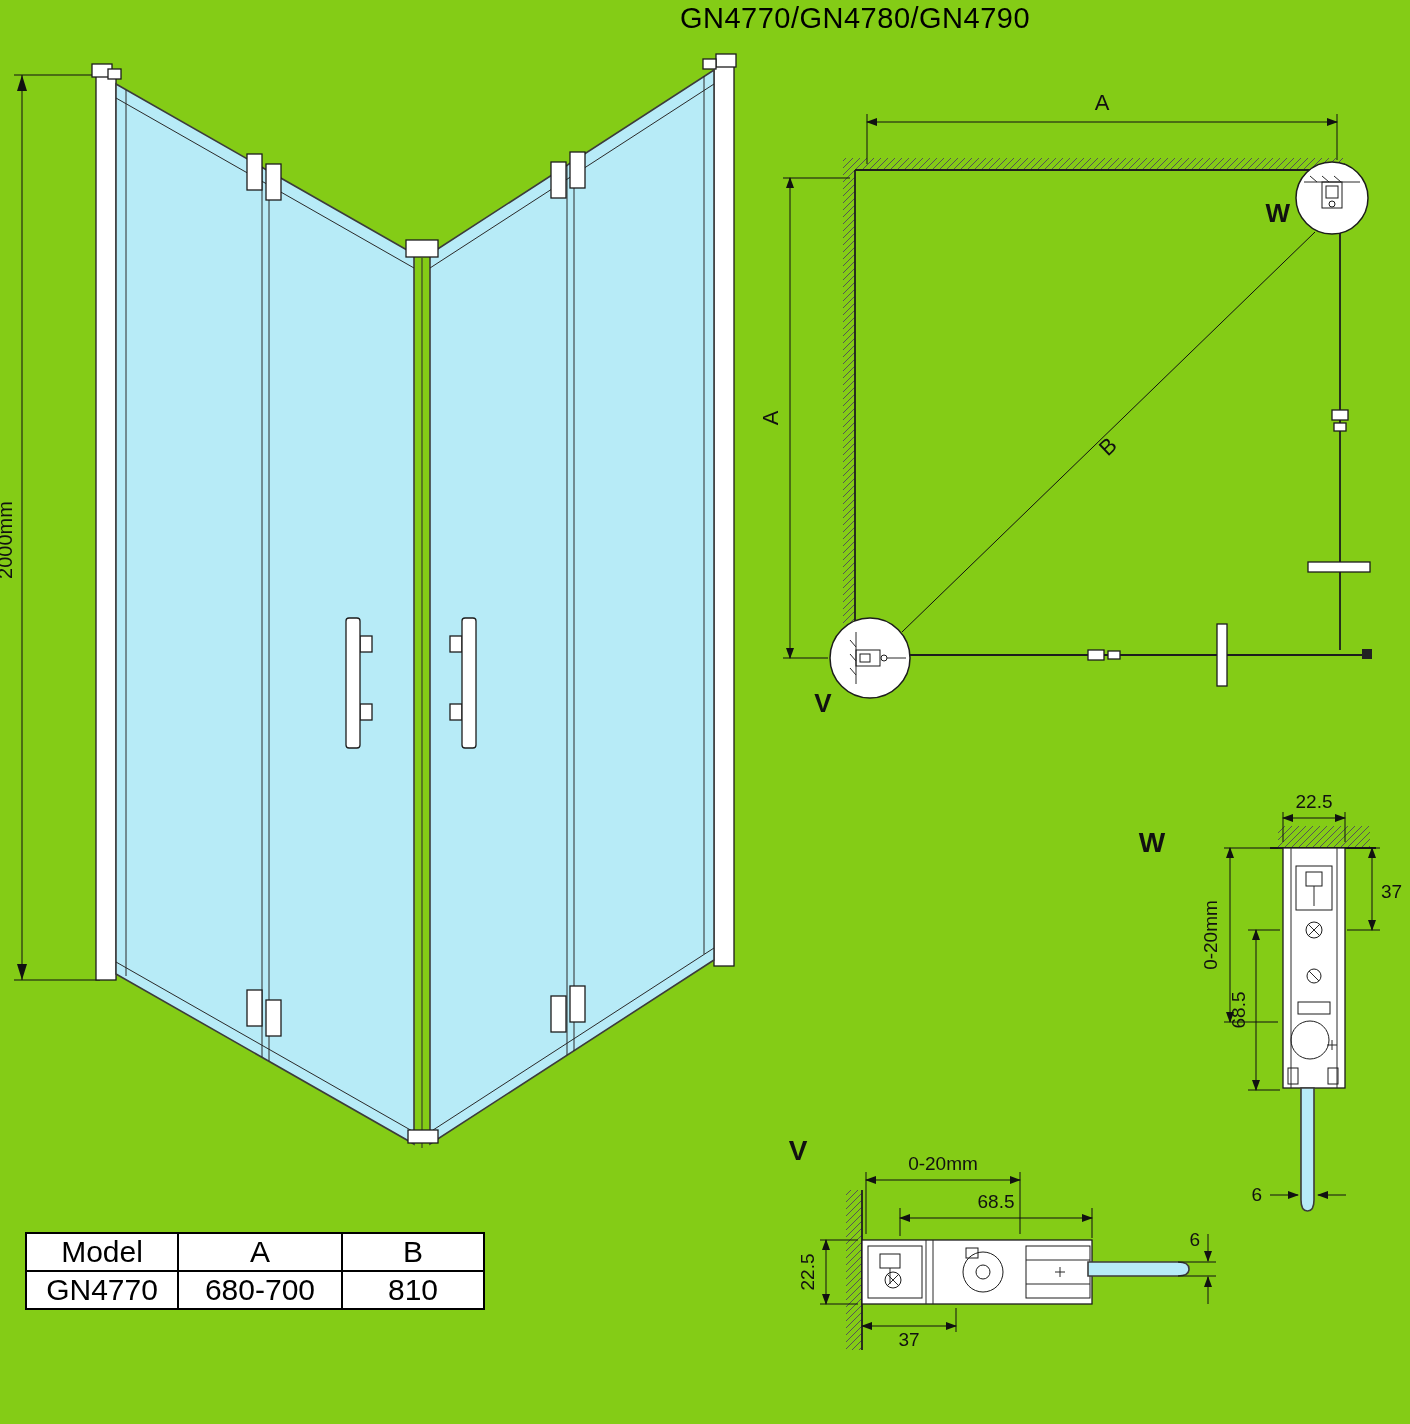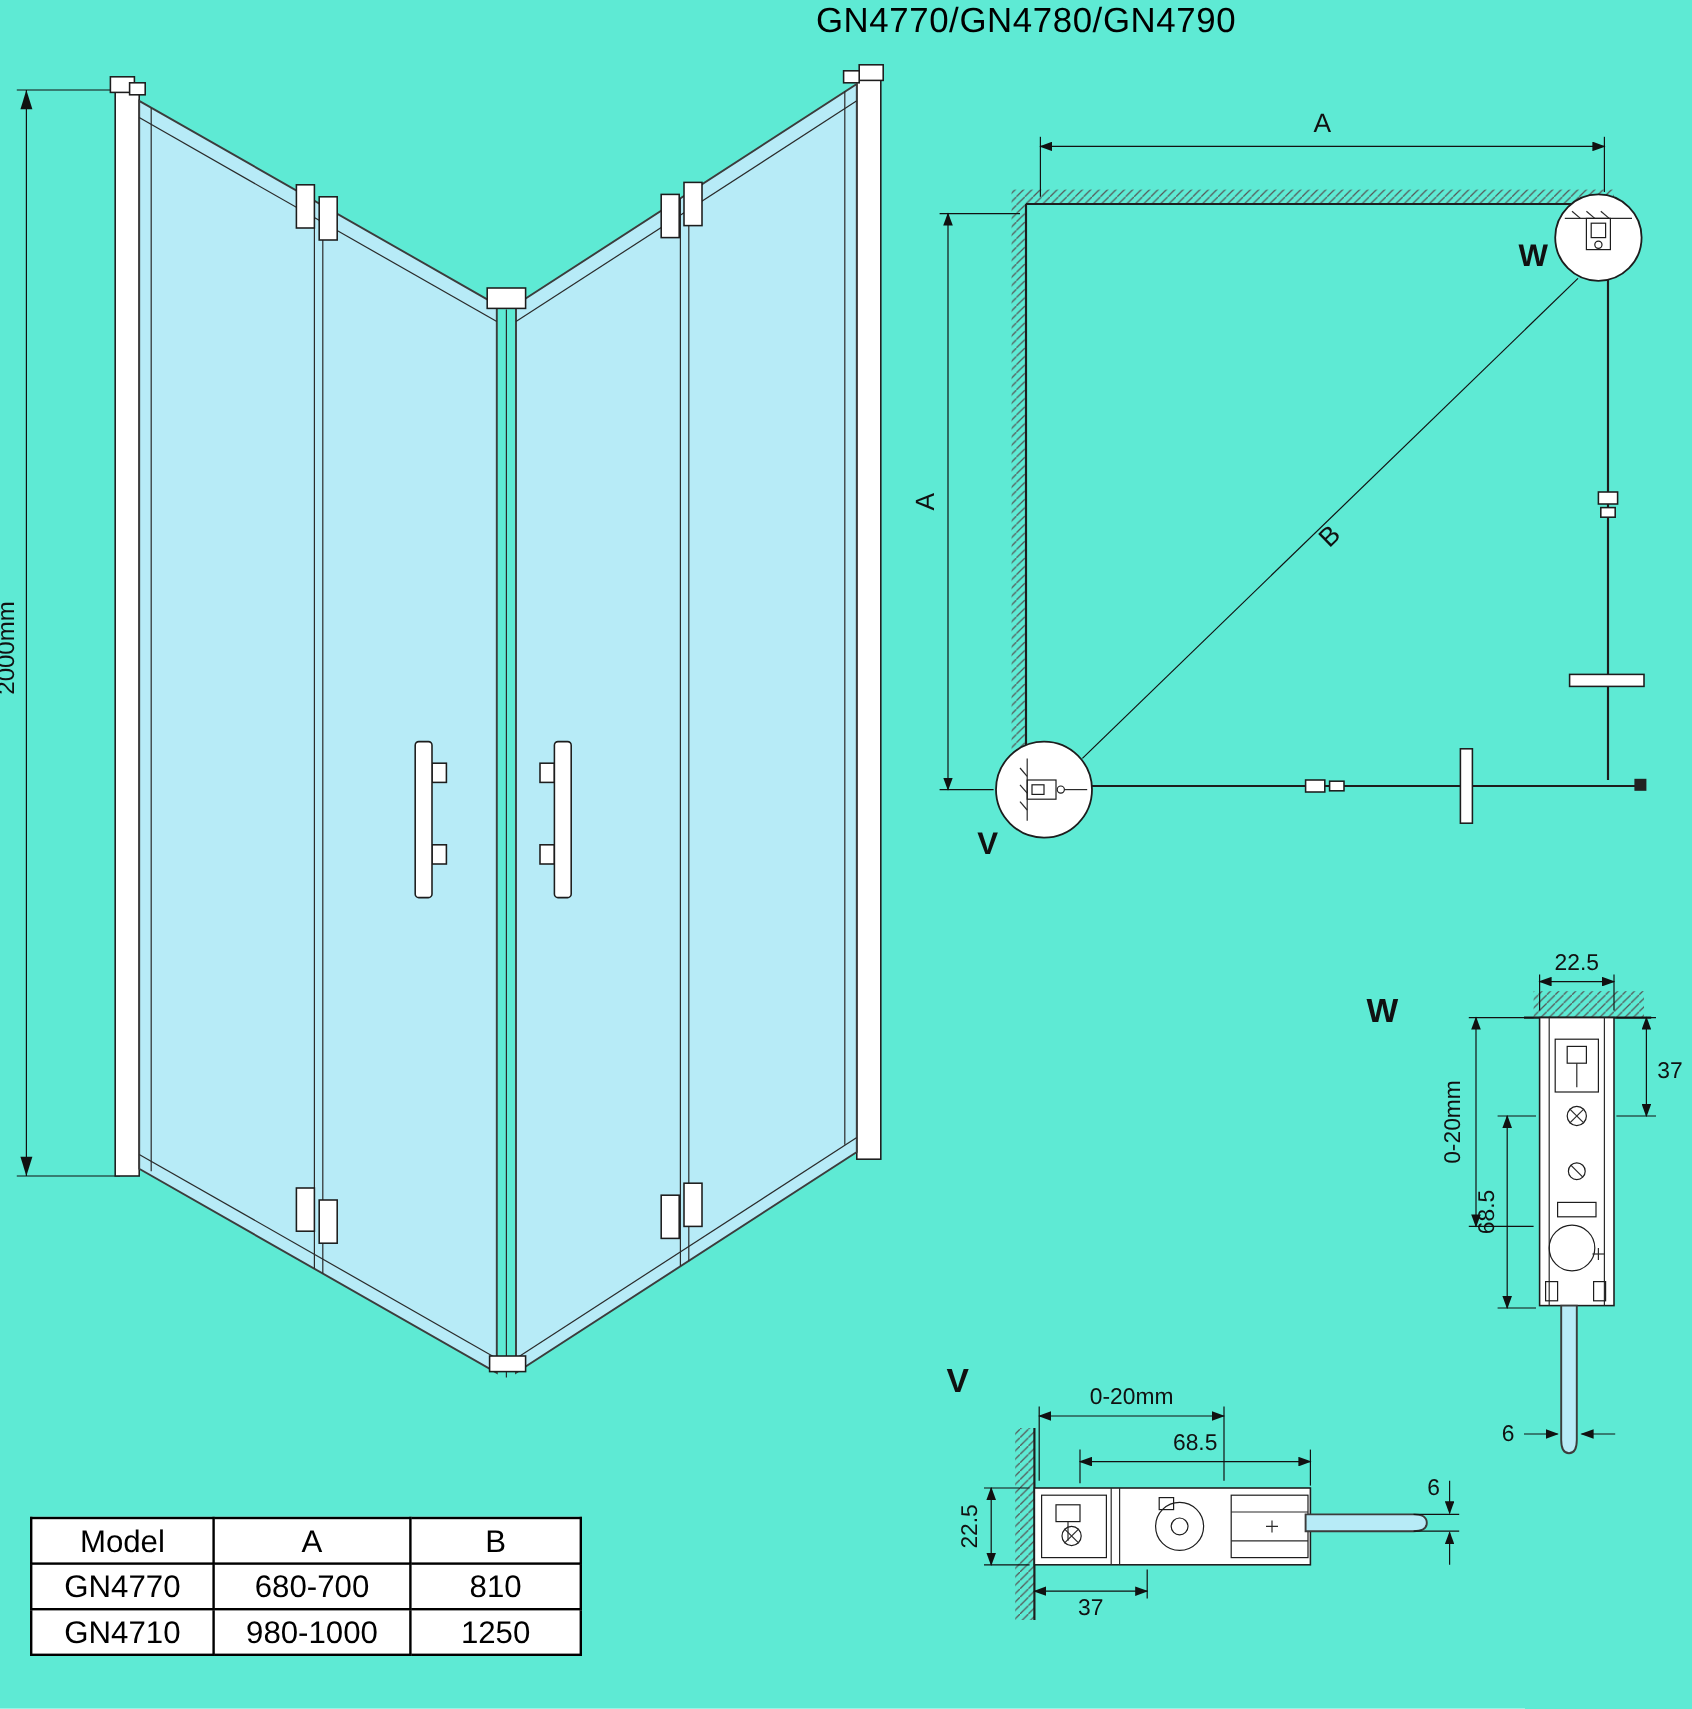--- a/index.html
+++ b/index.html
@@ -1,31 +1,31 @@
 <!DOCTYPE html>
 <html><head>
 <meta charset="utf-8">
 <style>
   html,body{margin:0;padding:0;background:#fff;}
-  .page{position:relative;width:1410px;height:1424px;background:#5eead4;
+  .page{position:relative;width:1410px;height:1424px;background:#84cc16;
         font-family:"Liberation Sans",sans-serif;color:#000;overflow:hidden;}
   .abs{position:absolute;}
   .title{font-size:29px;letter-spacing:.5px;white-space:nowrap;}
   svg{display:block;overflow:visible;}
   svg text{font-family:"Liberation Sans",sans-serif;fill:#111;}
   .dim{stroke:#111;stroke-width:1;fill:none;}
   .thin{stroke:#2a2a2a;stroke-width:1;fill:none;}
   .med{stroke:#1d1d1d;stroke-width:1.8;fill:none;}
   .part{fill:#ffffff;stroke:#1d1d1d;stroke-width:1.3;}
   .partthin{fill:none;stroke:#1d1d1d;stroke-width:1;}
   .glass{fill:#b7ebf7;stroke:#3c3c3c;stroke-width:1.6;}
   .dimtxt{font-size:19px;}
   .biglabel{font-size:28px;font-weight:bold;}
   .planlabel{font-size:22px;}
-  table.spec{border-collapse:collapse;font-size:26px;background:#fff;margin-top:32px;}
+  table.spec{border-collapse:collapse;font-size:30px;background:#fff;}
   table.spec th,table.spec td{border:2px solid #000;text-align:center;
       font-weight:400;height:36px;padding:0 6px;}
   .col-model{width:138px;} .col-a{width:150px;} .col-b{width:128px;}
 </style>
 </head>
 <body>
 
 <div class="page">
 
   <div class="abs title" style="left:855px;top:2px;transform:translateX(-50%);">GN4770/GN4780/GN4790</div>
@@ -333,21 +333,16 @@
         <th class="col-a">A</th>
         <th class="col-b">B</th>
       </tr>
     </thead>
     <tbody>
       <tr>
         <td>GN4770</td>
         <td>680-700</td>
         <td>810</td>
       </tr>
-      <tr>
-        <td>GN4710</td>
-        <td>980-1000</td>
-        <td>1250</td>
-      </tr>
     </tbody>
   </table>
 
 </div>
 
 </body></html>

